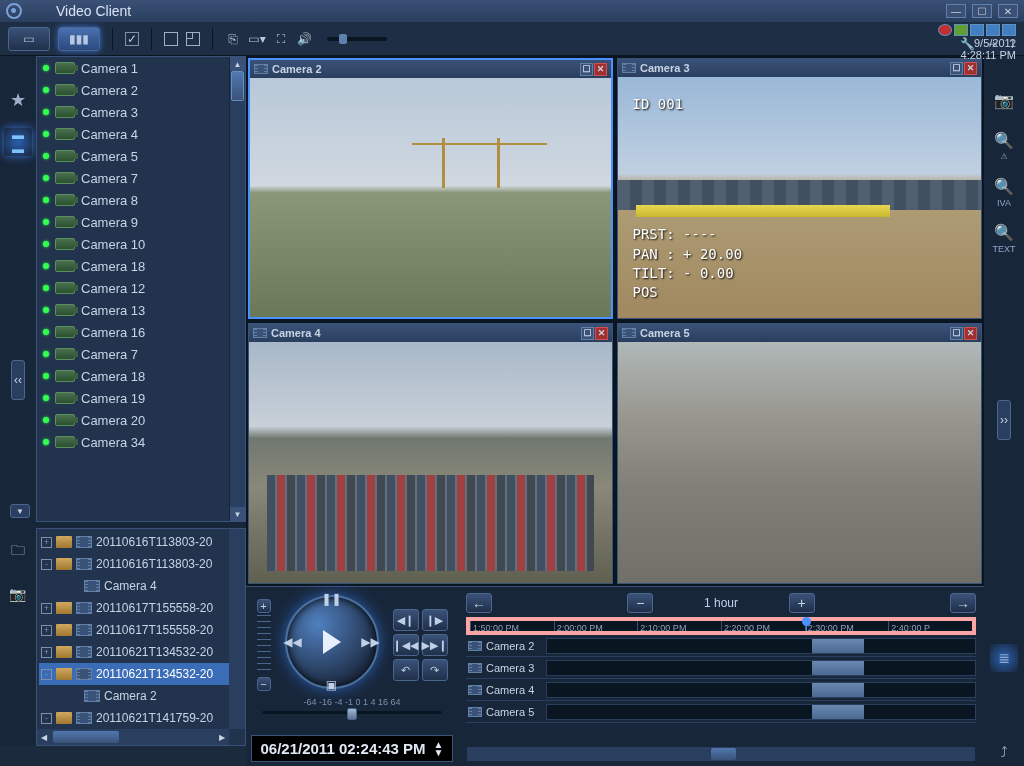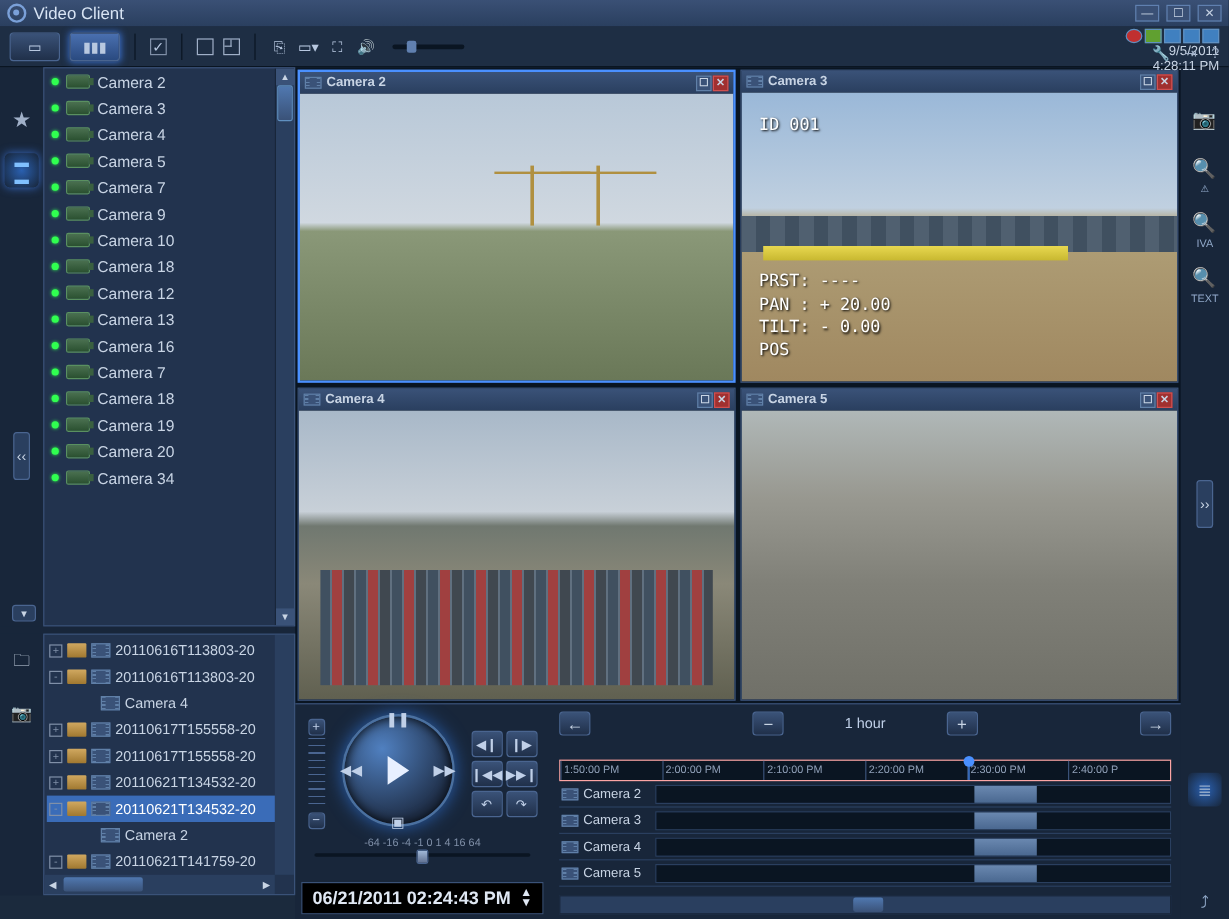--- a/index.html
+++ b/index.html
@@ -1,21 +1,21 @@
 <!DOCTYPE html>
 <html><head>
 <meta charset="utf-8">
 <style>
 * { margin: 0; padding: 0; box-sizing: border-box; font-family: Arial, sans-serif; }
 body { width: 1024px; height: 766px; background: #1b2a3d; overflow: hidden; color: #c8d4e4; font-size: 12px; user-select: none; }
 
 .titlebar { height: 22px; background: linear-gradient(#3a5075,#2a3f5f); display: flex; align-items: center; padding: 0 6px; }
 .titlebar .eye { width: 16px; height: 16px; border-radius: 50%; border: 2px solid #7aa0d8; margin-right: 6px; position: relative; }
 .titlebar .eye::after { content:''; position:absolute; width:5px; height:5px; background:#7aa0d8; border-radius:50%; top:3px; left:3px;}
-.titlebar-text { flex: 1; font-size: 14px; color: #d8e4f4; }
+.titlebar-text { flex: 1; font-size: 14px; color: #d8e4f4; margin-left: 28px; }
 .winbtns { display: flex; gap: 6px; }
 .winbtn { width: 20px; height: 14px; background: #3a5075; border: 1px solid #6080b0; display:flex; align-items:center; justify-content:center; color:#c8d4e4; font-size:10px; cursor:pointer;}
 
 .toolbar { height: 34px; background: #1e2e44; display: flex; align-items: center; padding: 0 8px; gap: 8px; border-bottom: 1px solid #0a1522; position:relative;}
 .tlbtn { width: 42px; height: 24px; background: linear-gradient(#3a5278,#20304a); border: 1px solid #4a6590; border-radius: 3px; display:flex; align-items:center; justify-content:center; cursor:pointer;}
 .tlbtn.active { background: linear-gradient(#4a70b0,#2a4a80); box-shadow: 0 0 6px #3a70d0;}
 .tl-icon { width: 16px; height: 16px; display:flex; align-items:center; justify-content:center; color:#b8c8e0;}
 .tl-sep { width: 1px; height: 22px; background: #0a1522; margin: 0 4px;}
 .tl-right { position:absolute; right:8px; top:2px; text-align:right; font-size:11px; }
 .tl-right-icons { display:flex; gap:2px; justify-content:flex-end; margin-bottom:1px;}
@@ -85,21 +85,21 @@
 .pctrl { width:26px; height:22px; background: linear-gradient(#3a5278,#20304a); border: 1px solid #4a6590; border-radius: 3px; display:flex; align-items:center; justify-content:center; color:#c0d0e8; font-size:11px; cursor:pointer;}
 .speed-labels { font-size:9px; color:#8090a8; letter-spacing:0px;}
 .speed-track { width: 180px; height: 6px; background: #0a1522; border-radius:3px; position:relative; margin: 4px 0;}
 .speed-thumb { position:absolute; top:-3px; left:50%; width:10px; height:12px; background:linear-gradient(#a0b8d8,#607090); border:1px solid #4a6590; border-radius:2px; transform:translateX(-50%);}
 .timestamp-box { background:#000; border:1px solid #3a5278; padding: 4px 8px; font-size: 15px; font-weight:bold; color:#e0e8f4; display:flex; align-items:center; gap:8px; margin-top:17px;}
 
 .timeline { flex: 1; display: flex; flex-direction: column; padding: 4px 8px;}
 .tl-top-ctrl { display:flex; align-items:center; gap:8px; height: 24px;}
 .tl-navbtn { width:26px; height:20px; background: linear-gradient(#3a5278,#20304a); border:1px solid #4a6590; border-radius:3px; display:flex; align-items:center; justify-content:center; cursor:pointer; font-size:14px;}
 .tl-zoom-label { flex:1; text-align:center; font-size:12px; color:#c0d0e8;}
-.tl-ruler { height: 18px; background:#0a1522; border:1px solid #fca5a5; position:relative; margin-top:18px; font-size:9px; color:#90a0b8; display:flex;}
+.tl-ruler { height: 18px; background:#0a1522; border:4px solid #fca5a5; position:relative; margin-top:2px; font-size:9px; color:#90a0b8; display:flex;}
 .tl-tick { flex:1; border-left:1px solid #3a5278; padding-left:2px; padding-top:2px; white-space:nowrap; overflow:hidden;}
 .tl-rows { flex:1;}
 .tl-row { height: 22px; display:flex; align-items:center; border-bottom: 1px solid #2a3f5f;}
 .tl-row-label { width: 80px; display:flex; align-items:center; gap:4px; font-size:11px; padding-left:2px;}
 .tl-row-track { flex:1; height:16px; background:#0a1522; border:1px solid #2a3f5f; position:relative;}
 .tl-clip { position:absolute; top:0; bottom:0; left:62%; width:12%; background: linear-gradient(#6a88b0,#4a6890);}
 .tl-playhead { position:absolute; top:0; bottom:0; left:67%; width:1px; background:#4a90ff;}
 .tl-playhead::before { content:''; position:absolute; top:-4px; left:-4px; width:9px; height:9px; background:#4a90ff; border-radius:50%;}
 .tl-scroll { height:16px; background:#2a3f5f; border:1px solid #18263a; margin-top:auto; position:relative;}
 .tl-scroll-thumb { position:absolute; top:1px; bottom:1px; left:48%; width:5%; background:linear-gradient(#5078b0,#3a5278); border-radius:2px;}
@@ -183,20 +183,25 @@
           </div>
         <div class="collapse-tab">
             <span>‹‹</span>
           </div>
       </div>
       <div class="cam-list">
         <div class="cam-list-inner" id="cam-items">
             <div class="cam-item">
               <span class="cam-dot"></span>
               <span class="cam-icon"></span>
+              <span>Camera 1</span>
+            </div>
+            <div class="cam-item">
+              <span class="cam-dot"></span>
+              <span class="cam-icon"></span>
               <span>Camera 2</span>
             </div>
             <div class="cam-item">
               <span class="cam-dot"></span>
               <span class="cam-icon"></span>
               <span>Camera 3</span>
             </div>
             <div class="cam-item">
               <span class="cam-dot"></span>
               <span class="cam-icon"></span>
@@ -204,20 +209,25 @@
             </div>
             <div class="cam-item">
               <span class="cam-dot"></span>
               <span class="cam-icon"></span>
               <span>Camera 5</span>
             </div>
             <div class="cam-item">
               <span class="cam-dot"></span>
               <span class="cam-icon"></span>
               <span>Camera 7</span>
+            </div>
+            <div class="cam-item">
+              <span class="cam-dot"></span>
+              <span class="cam-icon"></span>
+              <span>Camera 8</span>
             </div>
             <div class="cam-item">
               <span class="cam-dot"></span>
               <span class="cam-icon"></span>
               <span>Camera 9</span>
             </div>
             <div class="cam-item">
               <span class="cam-dot"></span>
               <span class="cam-icon"></span>
               <span>Camera 10</span>

